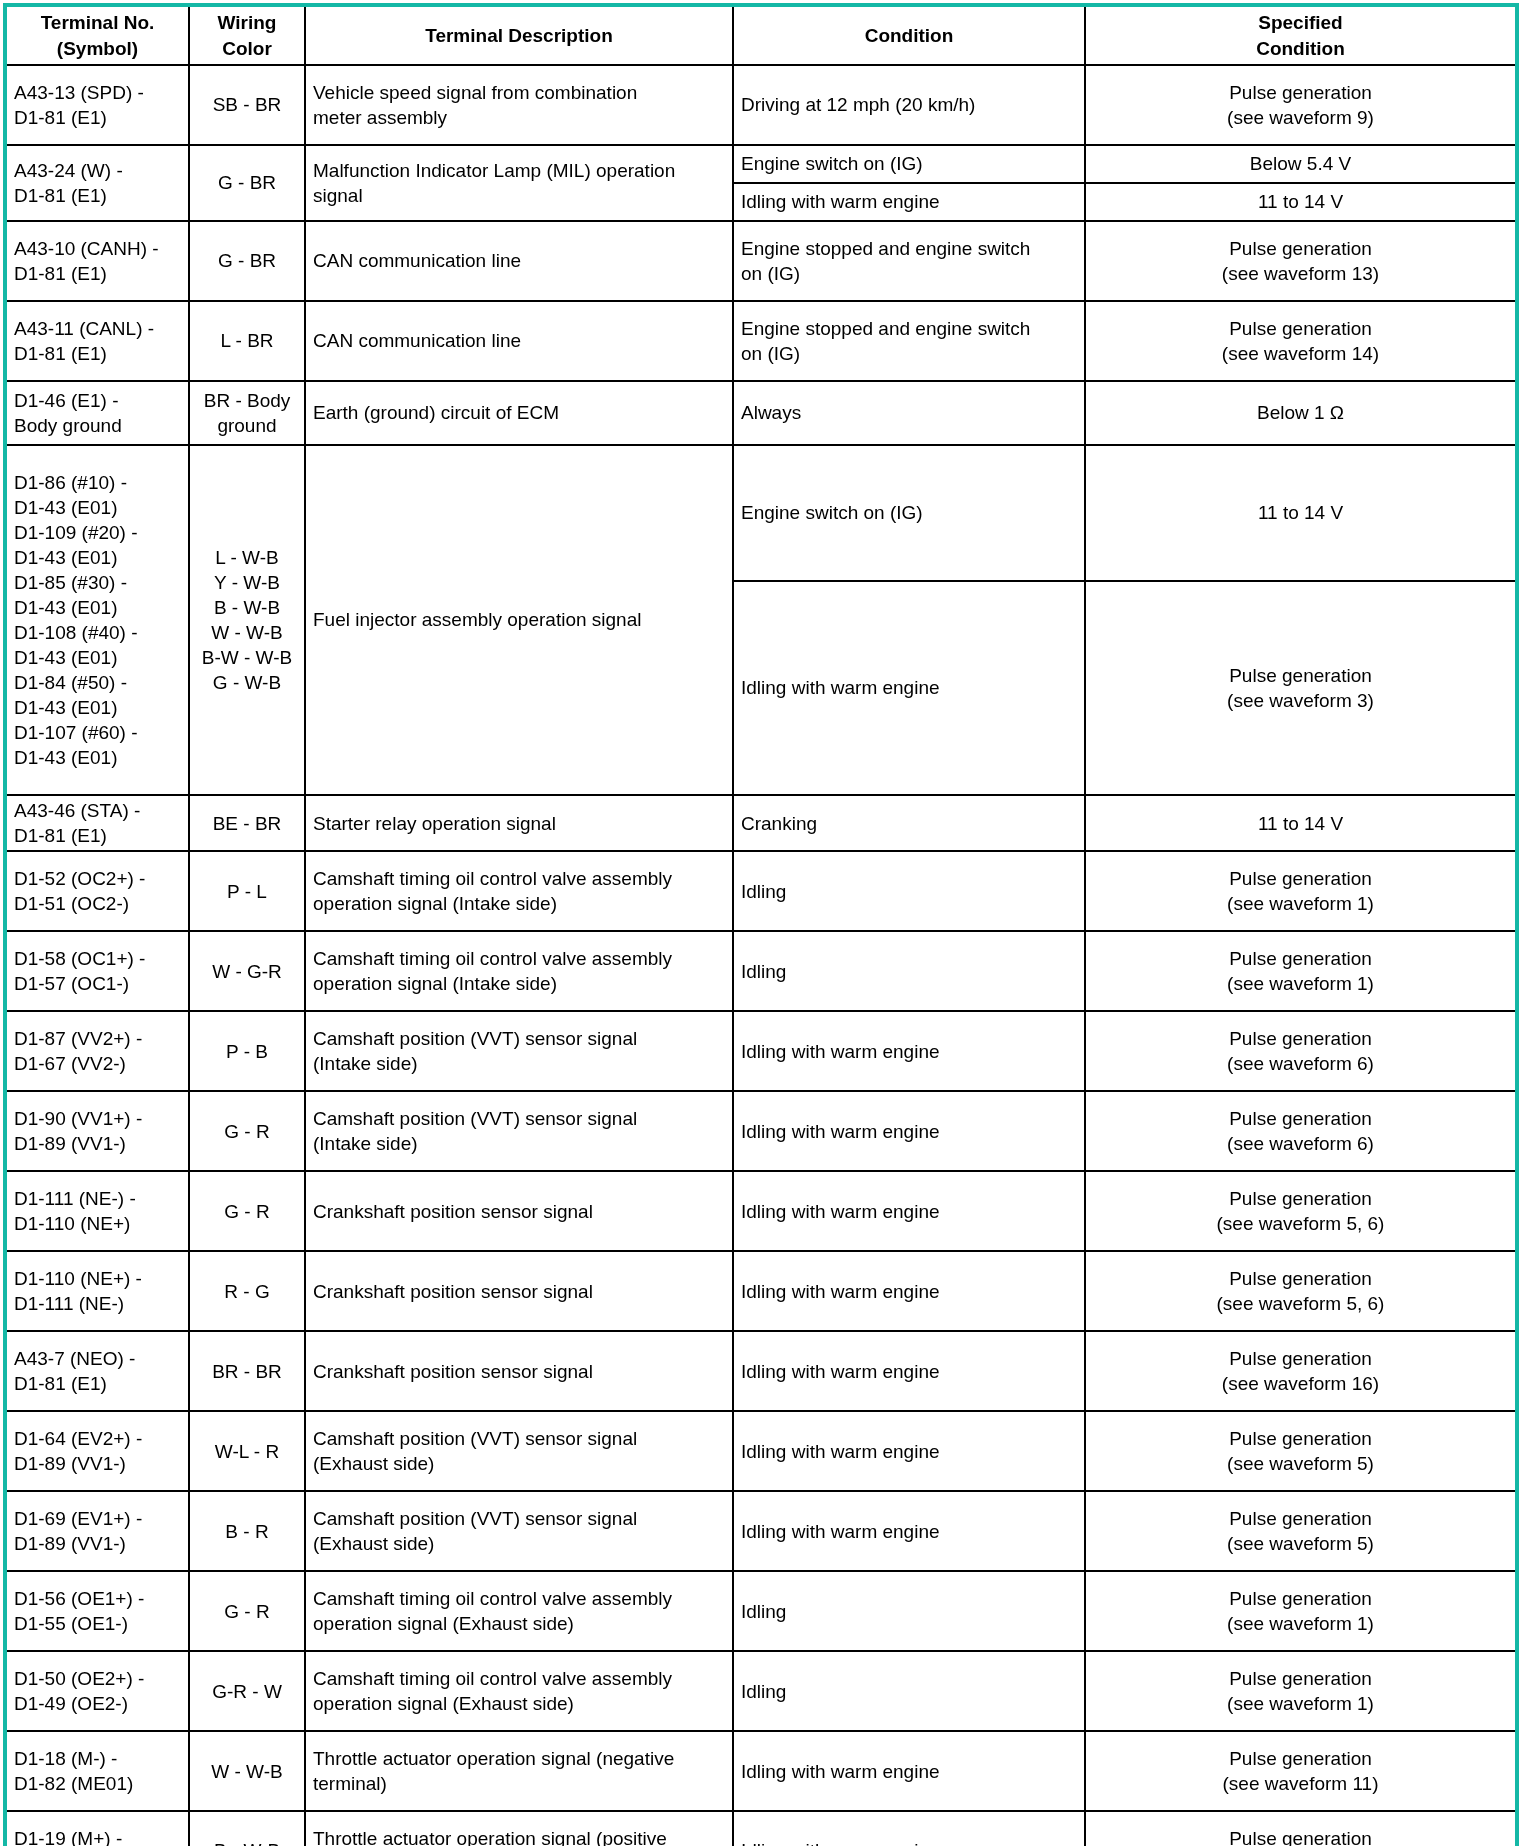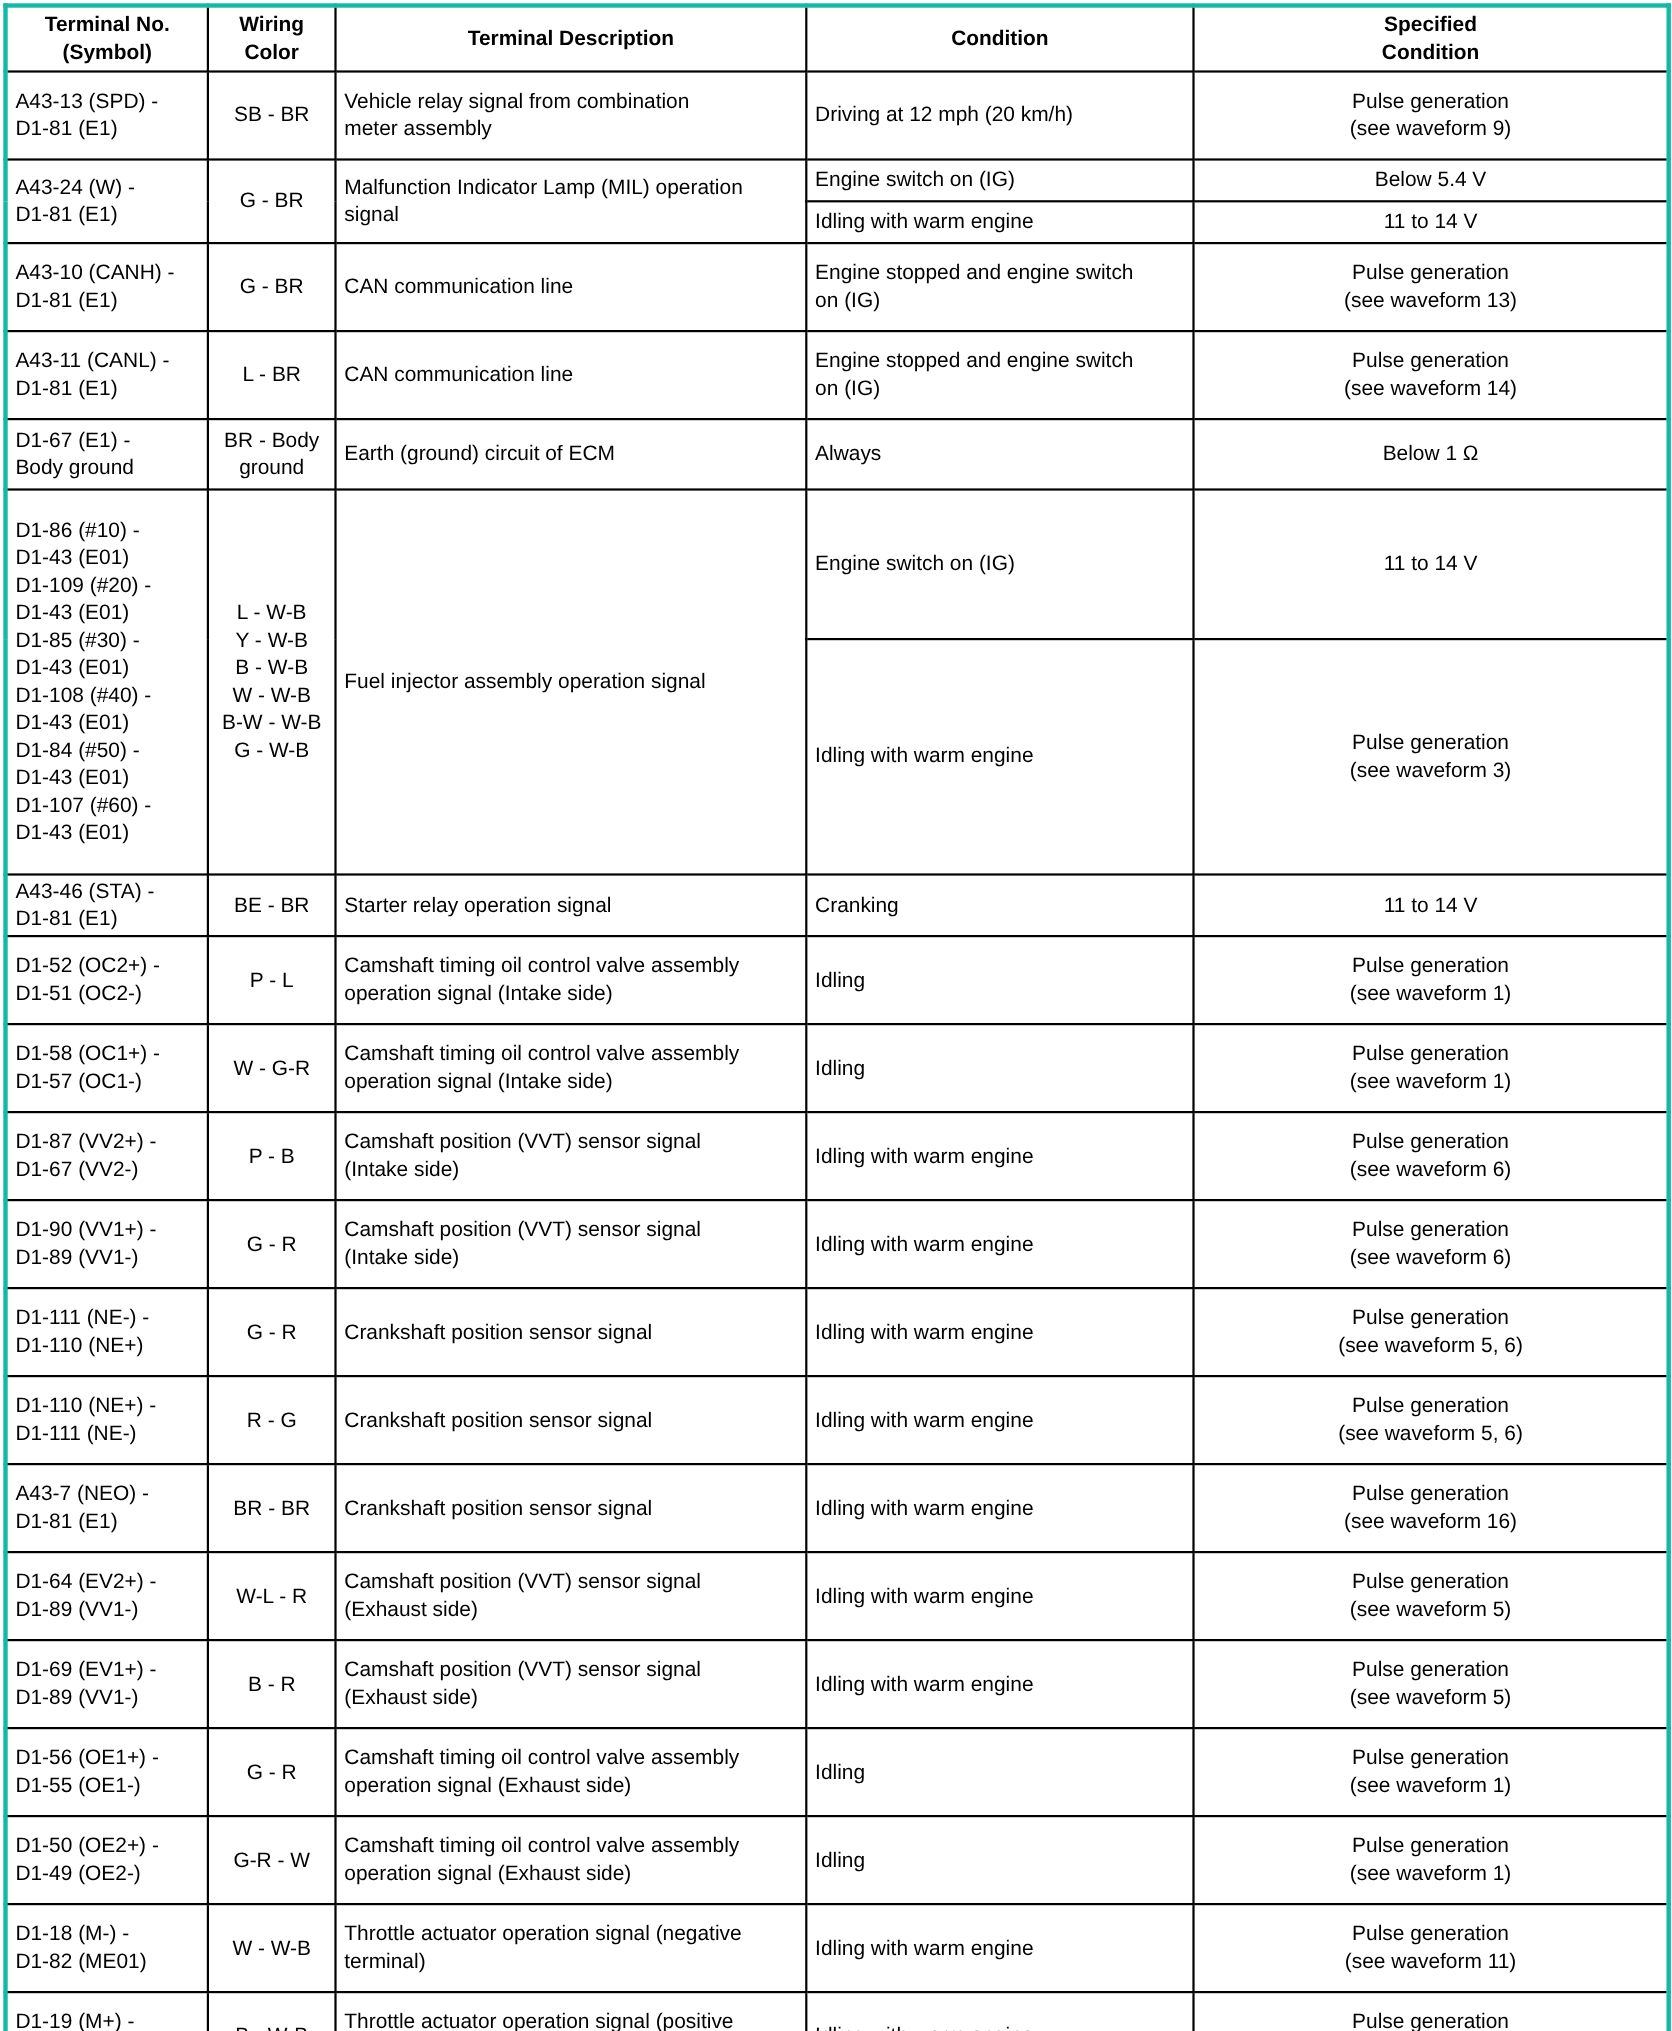--- a/index.html
+++ b/index.html
@@ -73,21 +73,21 @@
         <th>Specified
 Condition</th>
       </tr>
     </thead>
     <tbody>
 
       <tr class="h-std">
         <td class="ta-l">A43-13 (SPD) -
 D1-81 (E1)</td>
         <td class="ta-c">SB - BR</td>
-        <td class="ta-l">Vehicle relay signal from combination
+        <td class="ta-l">Vehicle speed signal from combination
 meter assembly</td>
         <td class="ta-l">Driving at 12 mph (20 km/h)</td>
         <td class="ta-c">Pulse generation
 (see waveform 9)</td>
       </tr>
 
       <tr class="h-sub">
         <td class="ta-l" rowspan="2">A43-24 (W) -
 D1-81 (E1)</td>
         <td class="ta-c" rowspan="2">G - BR</td>
@@ -117,21 +117,21 @@
 D1-81 (E1)</td>
         <td class="ta-c">L - BR</td>
         <td class="ta-l">CAN communication line</td>
         <td class="ta-l">Engine stopped and engine switch
 on (IG)</td>
         <td class="ta-c">Pulse generation
 (see waveform 14)</td>
       </tr>
 
       <tr class="h-r5">
-        <td class="ta-l">D1-67 (E1) -
+        <td class="ta-l">D1-46 (E1) -
 Body ground</td>
         <td class="ta-c">BR - Body
 ground</td>
         <td class="ta-l">Earth (ground) circuit of ECM</td>
         <td class="ta-l">Always</td>
         <td class="ta-c">Below 1 Ω</td>
       </tr>
 
       <tr class="h-r6a">
         <td class="ta-l" rowspan="2">D1-86 (#10) -

